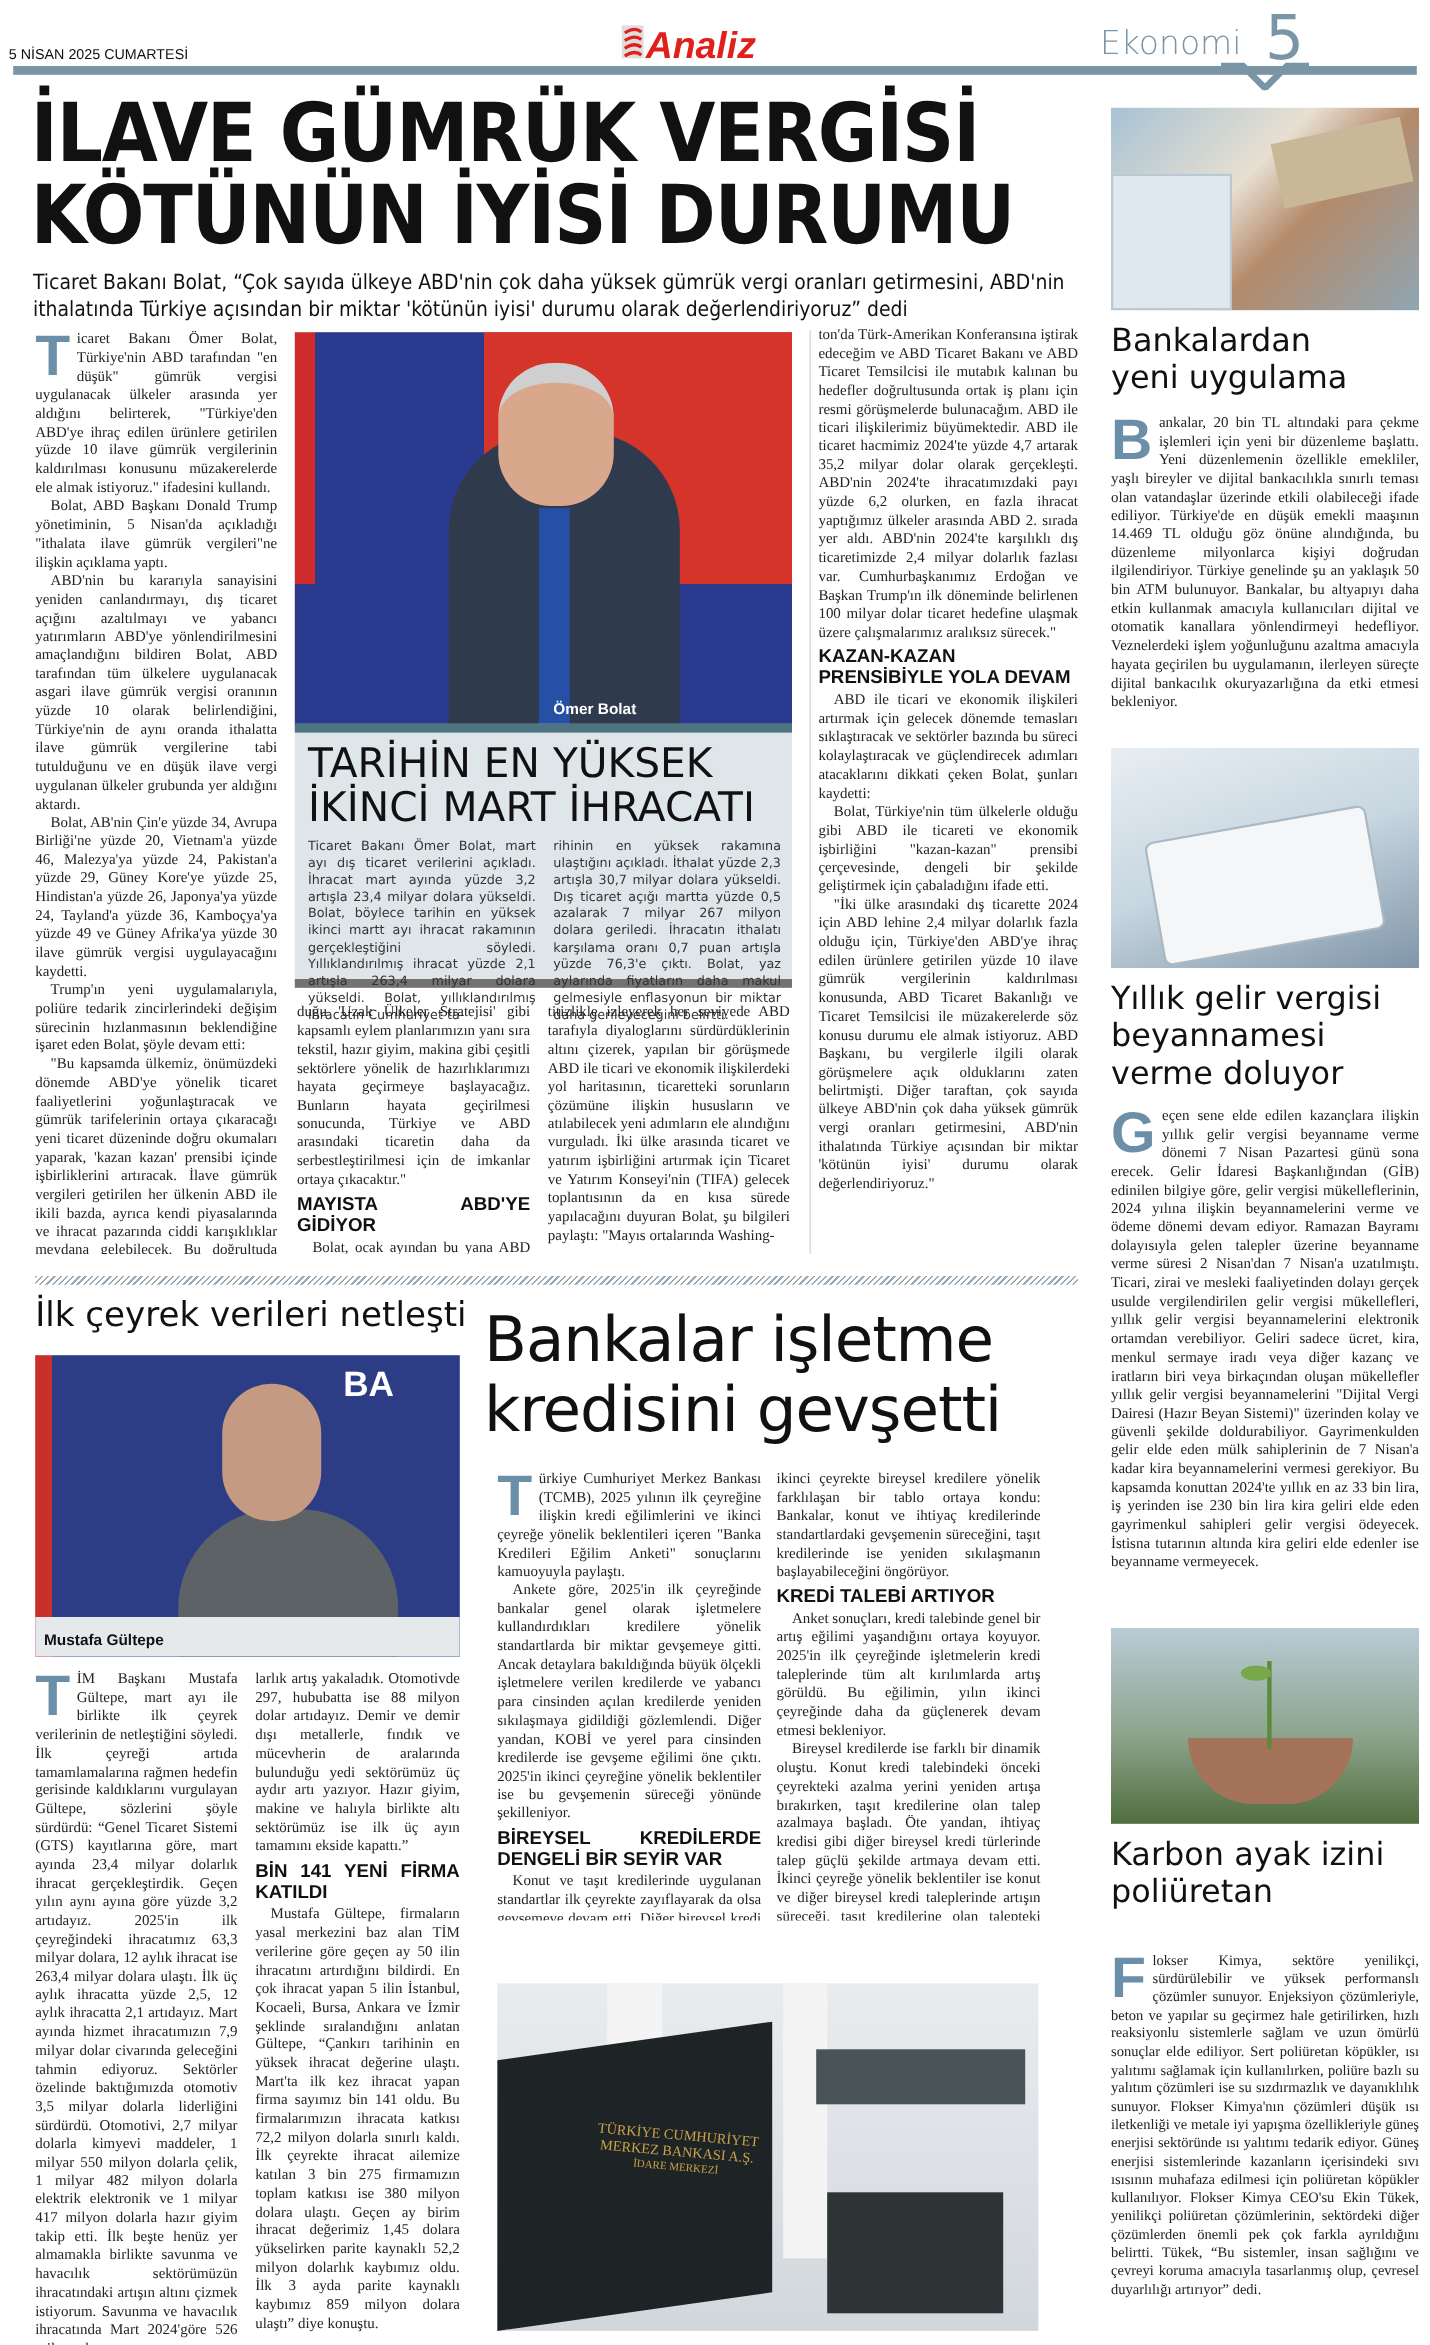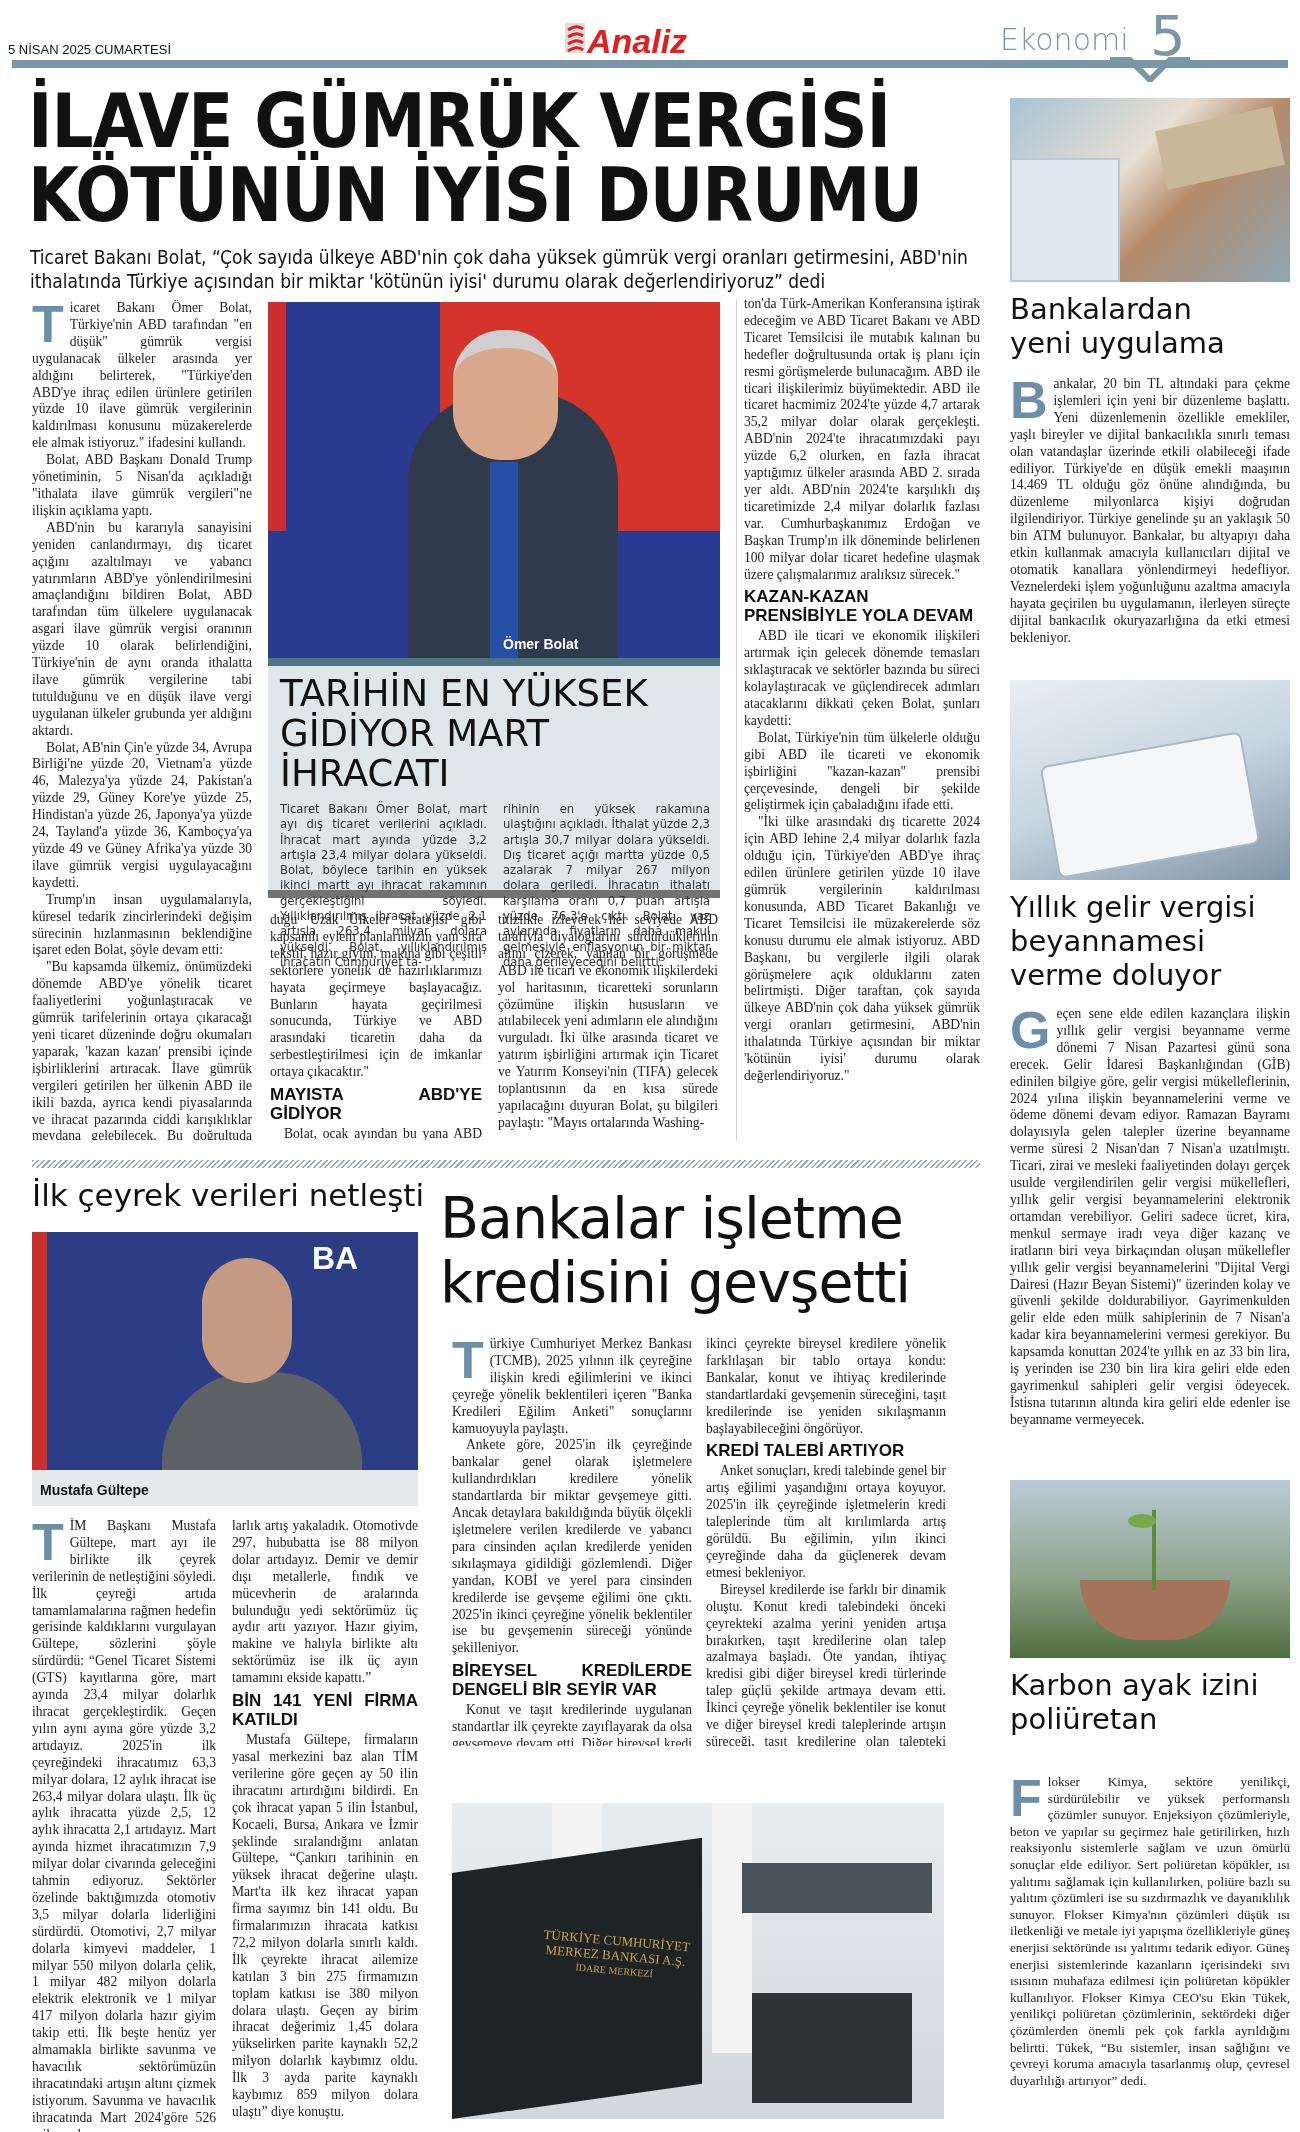--- a/index.html
+++ b/index.html
@@ -51,37 +51,37 @@
   <div>KÖTÜNÜN İYİSİ DURUMU</div>
 </div>
 <div class="abs main-sub">Ticaret Bakanı Bolat, “Çok sayıda ülkeye ABD'nin çok daha yüksek gümrük vergi oranları getirmesini, ABD'nin ithalatında Türkiye açısından bir miktar 'kötünün iyisi' durumu olarak değerlendiriyoruz” dedi</div>
 
 <div class="abs body-text" style="left:32px;top:300px;width:220px;height:840px;overflow:hidden">
   <span class="dropcap">T</span>
   <p class="first">icaret Bakanı Ömer Bolat, Türkiye'nin ABD tarafından "en düşük" gümrük vergisi uygulanacak ülkeler arasında yer aldığını belirterek, "Türkiye'den ABD'ye ihraç edilen ürünlere getirilen yüzde 10 ilave gümrük vergilerinin kaldırılması konusunu müzakerelerde ele almak istiyoruz." ifadesini kullandı.</p>
   <p>Bolat, ABD Başkanı Donald Trump yönetiminin, 5 Nisan'da açıkladığı "ithalata ilave gümrük vergileri"ne ilişkin açıklama yaptı.</p>
   <p>ABD'nin bu kararıyla sanayisini yeniden canlandırmayı, dış ticaret açığını azaltılmayı ve yabancı yatırımların ABD'ye yönlendirilmesini amaçlandığını bildiren Bolat, ABD tarafından tüm ülkelere uygulanacak asgari ilave gümrük vergisi oranının yüzde 10 olarak belirlendiğini, Türkiye'nin de aynı oranda ithalatta ilave gümrük vergilerine tabi tutulduğunu ve en düşük ilave vergi uygulanan ülkeler grubunda yer aldığını aktardı.</p>
   <p>Bolat, AB'nin Çin'e yüzde 34, Avrupa Birliği'ne yüzde 20, Vietnam'a yüzde 46, Malezya'ya yüzde 24, Pakistan'a yüzde 29, Güney Kore'ye yüzde 25, Hindistan'a yüzde 26, Japonya'ya yüzde 24, Tayland'a yüzde 36, Kamboçya'ya yüzde 49 ve Güney Afrika'ya yüzde 30 ilave gümrük vergisi uygulayacağını kaydetti.</p>
-  <p>Trump'ın insan uygulamalarıyla, küresel tedarik zincirlerindeki değişim sürecinin hızlanmasının beklendiğine işaret eden Bolat, şöyle devam etti:</p>
+  <p>Trump'ın yeni uygulamalarıyla, poliüre tedarik zincirlerindeki değişim sürecinin hızlanmasının beklendiğine işaret eden Bolat, şöyle devam etti:</p>
   <p>"Bu kapsamda ülkemiz, önümüzdeki dönemde ABD'ye yönelik ticaret faaliyetlerini yoğunlaştıracak ve gümrük tarifelerinin ortaya çıkaracağı yeni ticaret düzeninde doğru okumaları yaparak, 'kazan kazan' prensibi içinde işbirliklerini artıracak. İlave gümrük vergileri getirilen her ülkenin ABD ile ikili bazda, ayrıca kendi piyasalarında ve ihracat pazarında ciddi karışıklıklar meydana gelebilecek. Bu doğrultuda Türkiye olarak, ABD'nin de dahil ol-</p>
 </div>
 
 <div class="abs photo" style="left:268px;top:302px;width:452px;height:358px;background:linear-gradient(90deg,#cf2d2d 0 4%,#2a3a8f 4% 38%,#d2352b 38% 100%)">
   <div style="position:absolute;left:38%;top:0;right:0;bottom:22%;background:#d4342a"></div>
   <div style="position:absolute;left:0;right:0;bottom:0;height:36%;background:#2a3a8f"></div>
   <div style="position:absolute;left:140px;top:90px;width:210px;height:280px;background:#2f3a4d;border-radius:90px 90px 0 0"></div>
   <div style="position:absolute;left:185px;top:28px;width:105px;height:130px;background:#d9a88c;border-radius:50px 50px 48px 48px;border-top:18px solid #cfcfcf"></div>
   <div style="position:absolute;left:222px;top:160px;width:28px;height:200px;background:#2550a5"></div>
   <div class="caption" style="position:absolute;left:235px;bottom:8px;color:#fff">Ömer Bolat</div>
 </div>
 
 <div class="abs boxed">
   <div class="box-title">
     <div>TARİHİN EN YÜKSEK</div>
-    <div>GİDİYOR MART İHRACATI</div>
+    <div>İKİNCİ MART İHRACATI</div>
   </div>
   <div class="box-cols">
     <div>Ticaret Bakanı Ömer Bolat, mart ayı dış ticaret verilerini açıkladı. İhracat mart ayında yüzde 3,2 artışla 23,4 milyar dolara yükseldi. Bolat, böylece tarihin en yüksek ikinci martt ayı ihracat rakamının gerçekleştiğini söyledi. Yıllıklandırılmış ihracat yüzde 2,1 artışla 263,4 milyar dolara yükseldi. Bolat, yıllıklandırılmış ihracatın Cumhuriyet ta-</div>
     <div>rihinin en yüksek rakamına ulaştığını açıkladı. İthalat yüzde 2,3 artışla 30,7 milyar dolara yükseldi. Dış ticaret açığı martta yüzde 0,5 azalarak 7 milyar 267 milyon dolara geriledi. İhracatın ithalatı karşılama oranı 0,7 puan artışla yüzde 76,3'e çıktı. Bolat, yaz aylarında fiyatların daha makul gelmesiyle enflasyonun bir miktar daha gerileyeceğini belirtti.</div>
   </div>
 </div>
 
 <div class="abs body-text" style="left:270px;top:912px;width:212px;height:228px;overflow:hidden">
   <p class="first">duğu 'Uzak Ülkeler Stratejisi' gibi kapsamlı eylem planlarımızın yanı sıra tekstil, hazır giyim, makina gibi çeşitli sektörlere yönelik de hazırlıklarımızı hayata geçirmeye başlayacağız. Bunların hayata geçirilmesi sonucunda, Türkiye ve ABD arasındaki ticaretin daha da serbestleştirilmesi için de imkanlar ortaya çıkacaktır."</p>
   <div class="sub">MAYISTA ABD'YE GİDİYOR</div>

